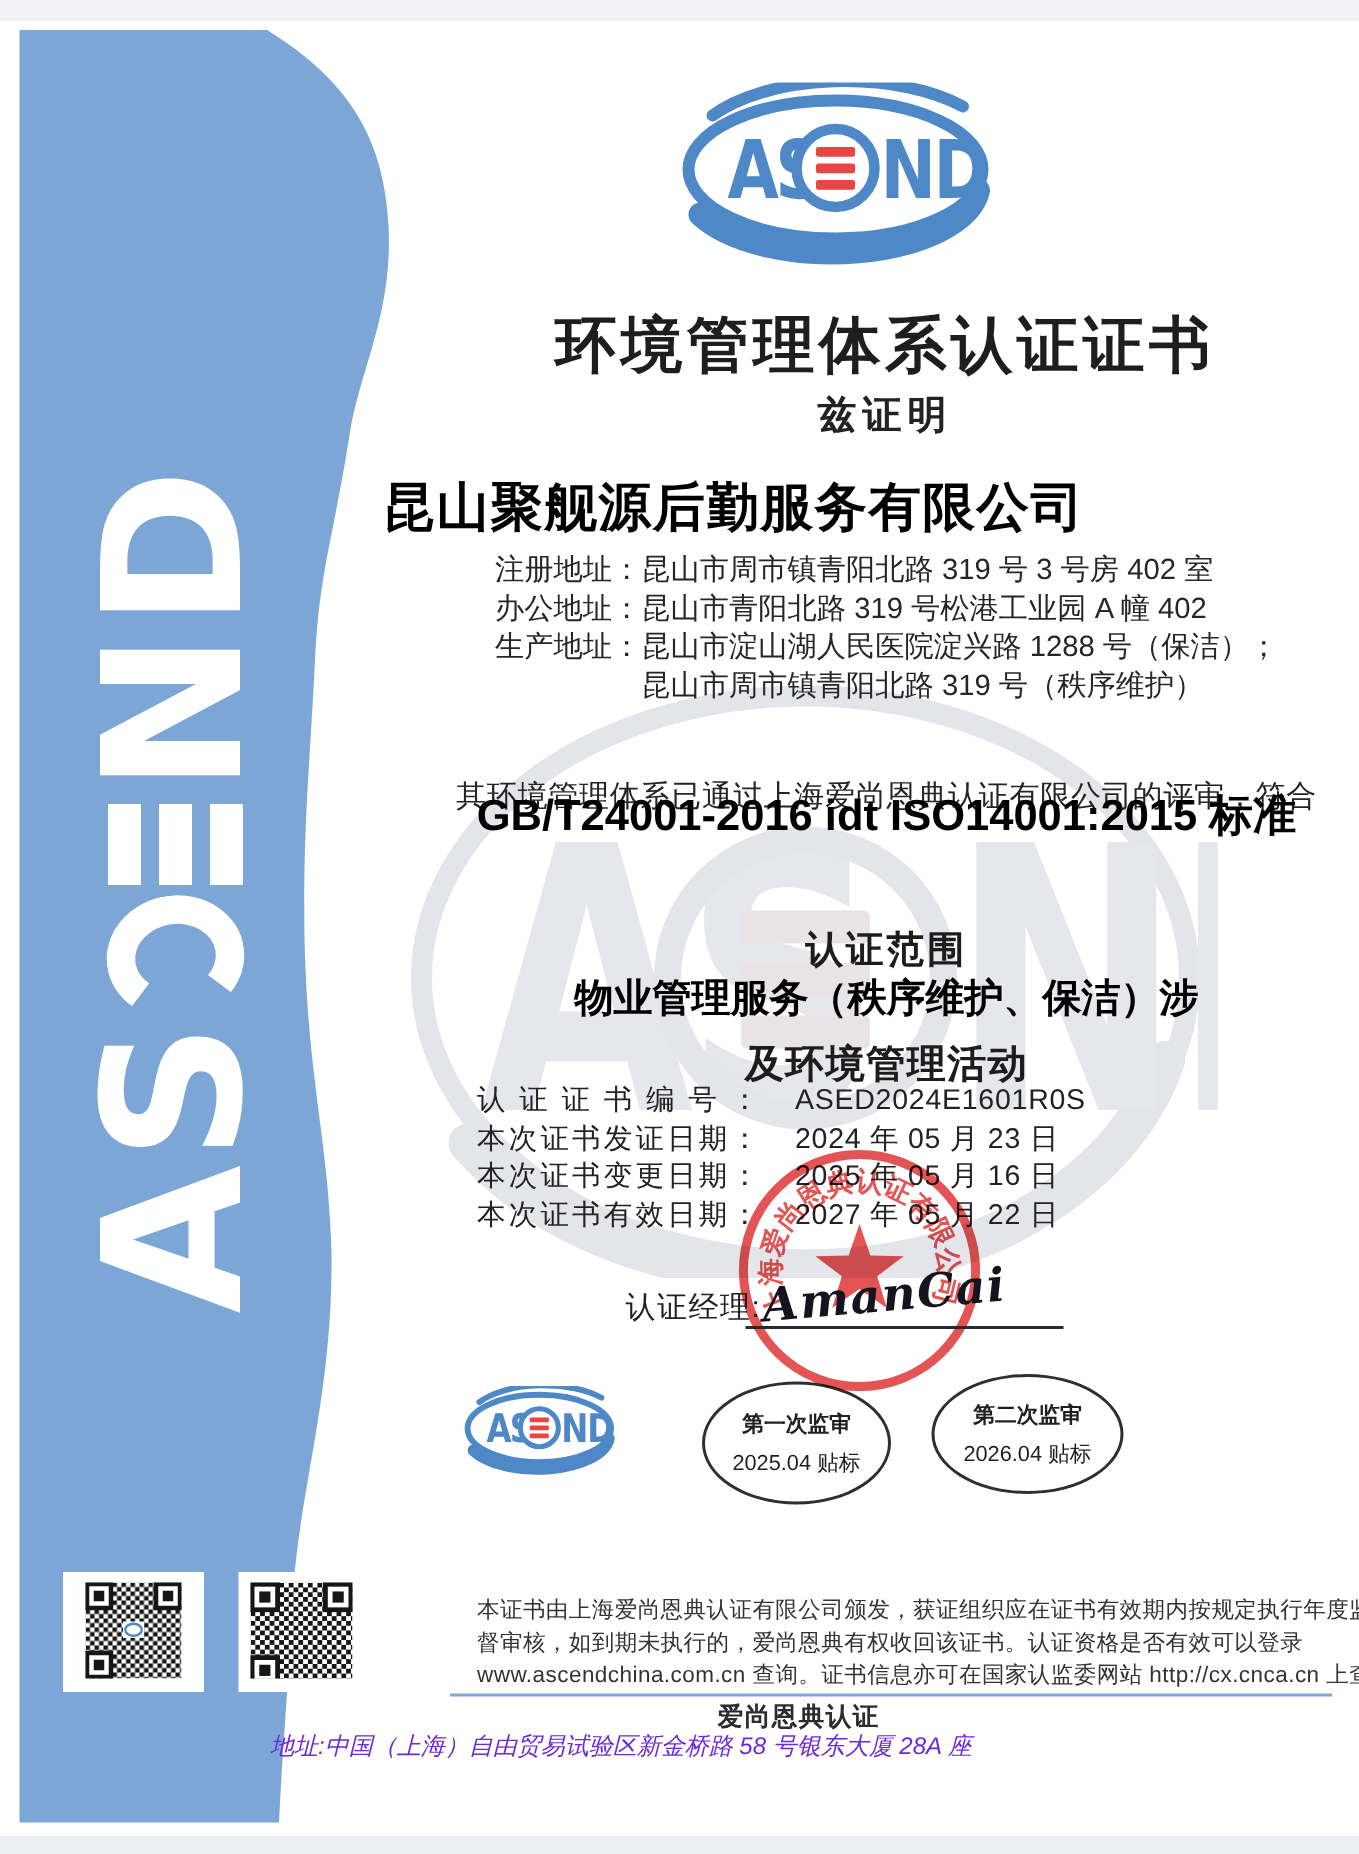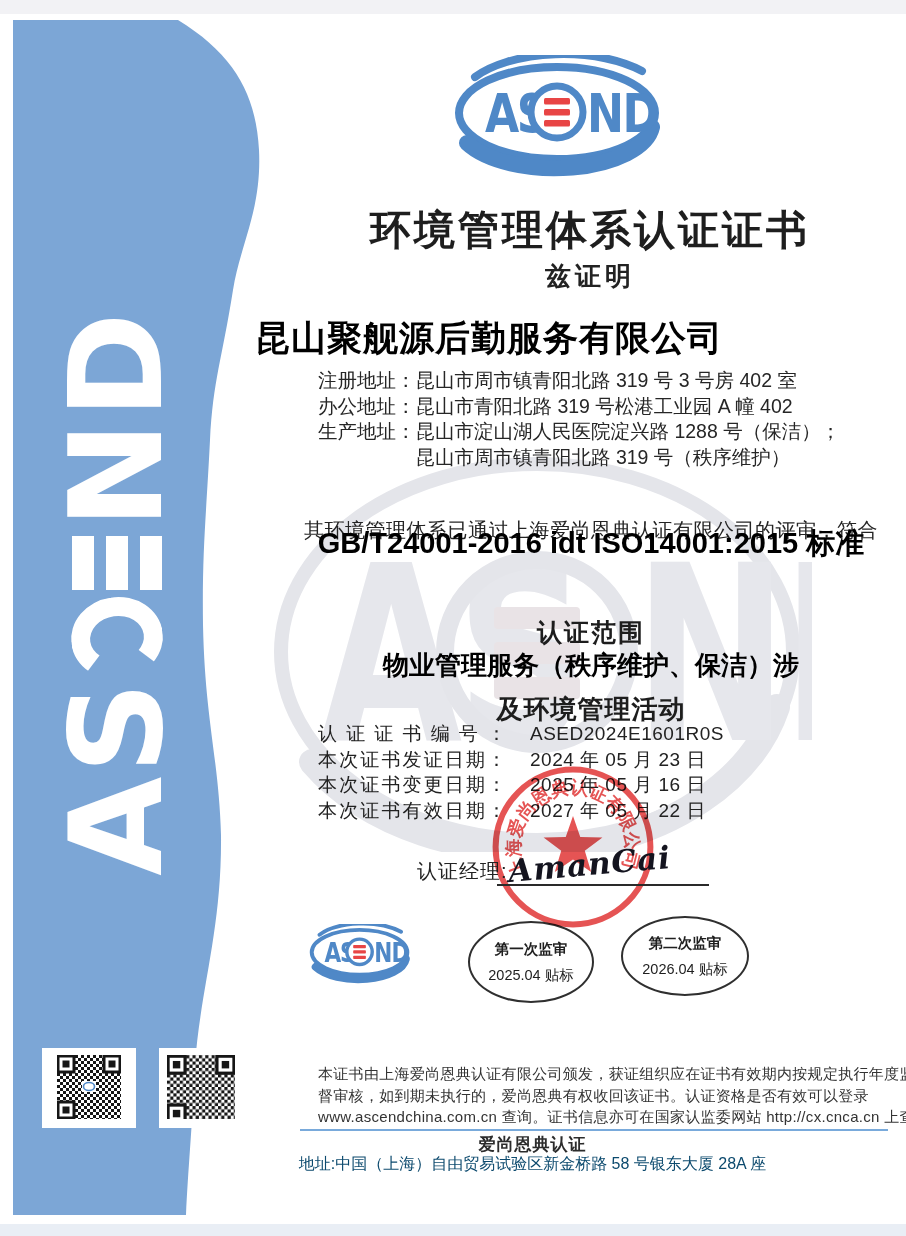--- a/index.html
+++ b/index.html
@@ -44,21 +44,21 @@
 
   .logo-top{position:absolute;left:435px;top:55px;z-index:2;}
   .logo-bottom{position:absolute;left:300px;top:924px;z-index:2;}
 
   .cert-title{position:absolute;left:285px;width:610px;top:203px;font-size:41px;font-weight:bold;color:#1e1e1e;letter-spacing:3px;text-align:center;z-index:2;}
   .cert-subtitle{position:absolute;left:285px;width:610px;top:259px;font-size:26px;font-weight:bold;color:#222;letter-spacing:4px;text-align:center;z-index:2;}
   .company{position:absolute;left:255px;width:610px;top:315px;font-size:35px;font-weight:bold;color:#000000;letter-spacing:1px;text-align:left;z-index:2;}
 
   .addresses{position:absolute;left:318px;top:368px;width:575px;font-size:19.5px;line-height:25.5px;color:#262626;z-index:2;}
   .addr-row{white-space:nowrap;}
-  .addr-label{display:inline-block;min-width:96px;}
+  .addr-label{display:inline-block;min-width:96px;margin-left:12px;}
   .addr-indent .addr-label{visibility:hidden;}
 
   .statement{position:absolute;left:285px;width:612px;top:517px;font-size:20px;color:#242424;text-align:center;z-index:2;letter-spacing:0.5px;}
   .standard{position:absolute;left:285px;width:612px;top:524px;font-size:29px;font-weight:bold;color:#000000;text-align:center;z-index:2;}
   .scope-heading{position:absolute;left:285px;width:612px;top:616px;font-size:25px;font-weight:bold;color:#1d1d1d;text-align:center;letter-spacing:2px;z-index:2;}
   .scope-1{position:absolute;left:285px;width:612px;top:648px;font-size:26px;font-weight:bold;color:#000000;text-align:center;z-index:2;}
   .scope-2{position:absolute;left:285px;width:612px;top:692px;font-size:26px;font-weight:bold;color:#1d1d1d;text-align:center;letter-spacing:1px;z-index:2;}
 
   .details{position:absolute;left:318px;top:721px;z-index:2;font-size:19px;color:#222;}
   .detail-row{line-height:25.6px;white-space:nowrap;}
@@ -88,21 +88,21 @@
 
   .qr-tile{position:absolute;background:#ffffff;z-index:3;}
   .qr-1{left:42px;top:1048px;width:94px;height:80px;}
   .qr-2{left:159px;top:1048px;width:83px;height:80px;}
   .qr-tile svg{position:absolute;left:50%;top:7px;transform:translateX(-50%);}
 
   .notice{position:absolute;left:318px;top:1063px;width:572px;font-size:15px;line-height:21.5px;color:#333;z-index:2;letter-spacing:0.3px;}
   .notice div{white-space:nowrap;}
   .notice-rule{position:absolute;left:300px;top:1129px;width:588px;height:2px;background:#79aadb;z-index:2;}
   .footer-issuer{position:absolute;left:180px;top:1133px;width:705px;text-align:center;font-size:17px;color:#2c2c2c;font-weight:bold;z-index:2;letter-spacing:1px;}
-  .footer-address{position:absolute;left:180px;top:1154px;width:705px;text-align:center;font-size:16px;color:#0c4a6e;z-index:2;}
+  .footer-address{position:absolute;left:180px;top:1154px;width:705px;font-size:16px;color:#6d28d9;z-index:2;font-style:italic;}
 </style>
 </head>
 <body>
 
 <svg width="0" height="0" style="position:absolute" aria-hidden="true">
   <defs>
     <g id="ascend-logo">
       <path d="M 40,22 A 105,50 0 0 1 207,16" fill="none" stroke="#4f88c7" stroke-width="8" stroke-linecap="round"></path>
       <ellipse cx="122" cy="58" rx="98" ry="46" fill="none" stroke="#4f88c7" stroke-width="8"></ellipse>
       <path d="M 32,88 A 98,46 0 0 0 217,72" fill="none" stroke="#4f88c7" stroke-width="16" stroke-linecap="round"></path>

